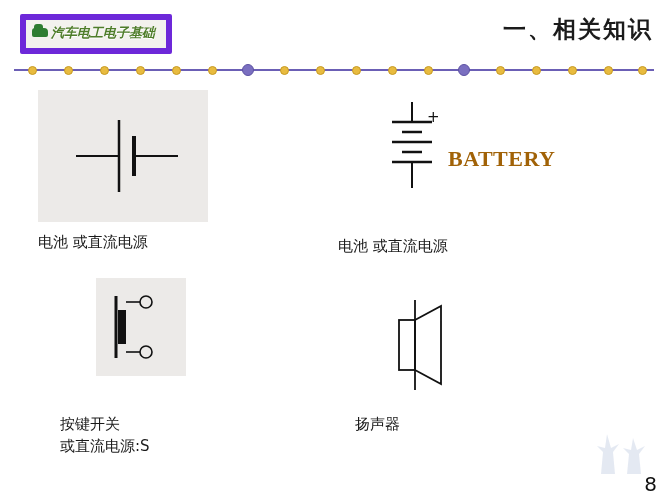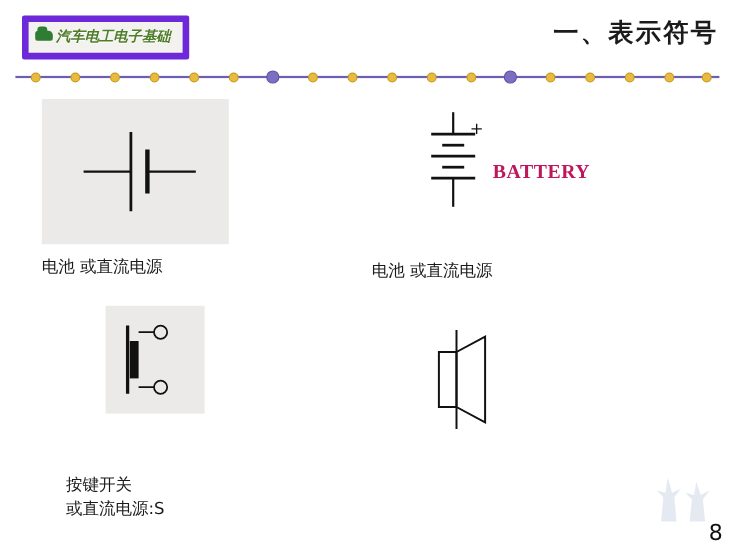--- a/index.html
+++ b/index.html
@@ -113,28 +113,28 @@
   }
   .caption {
     position: absolute;
     font-family: "DejaVu Sans", sans-serif;
     font-size: 15px;
     color: #1a1a1a;
     text-align: left;
     white-space: nowrap;
     line-height: 1.45;
   }
-  .caption.two-line { white-space: normal; margin-top: 16px; }
+  .caption.two-line { white-space: normal; }
   
   .battery-word {
     position: absolute;
     font-family: "Liberation Serif", serif;
-    font-size: 18px;
+    font-size: 22px;
     font-weight: bold;
-    color: #be185d;
+    color: #a16207;
     letter-spacing: 0.5px;
     white-space: nowrap;
   }
   .plus-sign {
     position: absolute;
     font-family: "DejaVu Sans", sans-serif;
     font-size: 15px;
     color: #111111;
   }
   
@@ -160,21 +160,21 @@
 </head>
 <body>
 
 <div class="slide">
 
   <div class="logo">
     <div class="logo-car"></div>
     <div class="logo-text">汽车电工电子基础</div>
   </div>
 
-  <div class="header-title">一、表示符号</div>
+  <div class="header-title">一、相关知识</div>
 
   <div class="rule">
     <div class="rule-line"></div>
     <div class="bead" style="left:14px"></div>
     <div class="bead" style="left:50px"></div>
     <div class="bead" style="left:86px"></div>
     <div class="bead" style="left:122px"></div>
     <div class="bead" style="left:158px"></div>
     <div class="bead" style="left:194px"></div>
     <div class="bead big" style="left:228px"></div>
@@ -232,20 +232,21 @@
   </div>
 
   <div style="position:absolute; left:385px; top:298px; width:80px; height:94px;">
     <svg width="80" height="94" viewBox="0 0 80 94">
       <line x1="30" y1="2" x2="30" y2="22" stroke="#111" stroke-width="1.8"></line>
       <line x1="30" y1="72" x2="30" y2="92" stroke="#111" stroke-width="1.8"></line>
       <rect x="14" y="22" width="16" height="50" fill="none" stroke="#111" stroke-width="1.8"></rect>
       <polygon points="30,22 30,72 56,86 56,8" fill="none" stroke="#111" stroke-width="1.8"></polygon>
     </svg>
   </div>
+  <div class="caption" style="left:355px; top:414px; width:140px;">扬声器</div>
 
   <div class="corner-deco">
     <svg width="80" height="60" viewBox="0 0 80 60">
       <g fill="#cfd8e8">
         <path d="M20 58 L22 36 L16 30 L24 32 L26 18 L30 32 L38 28 L32 36 L34 58 Z"></path>
         <path d="M46 58 L48 38 L42 32 L50 34 L52 22 L56 34 L64 30 L58 38 L60 58 Z"></path>
       </g>
     </svg>
   </div>
 

